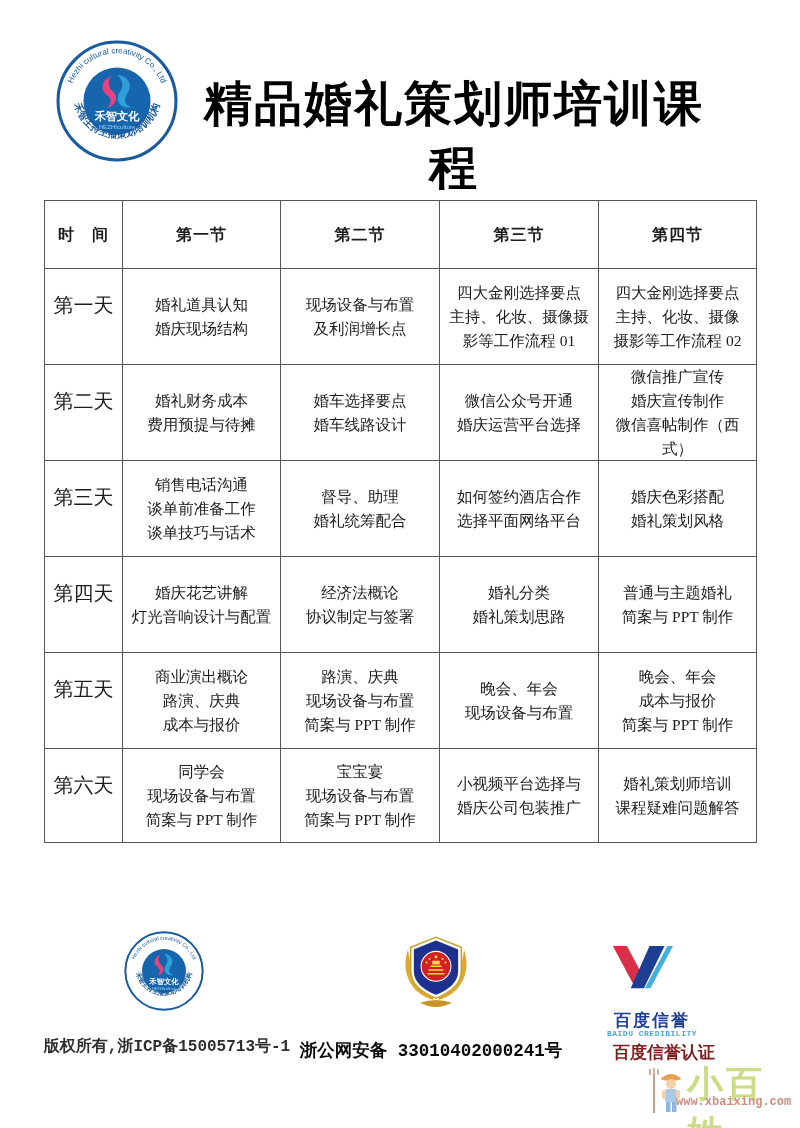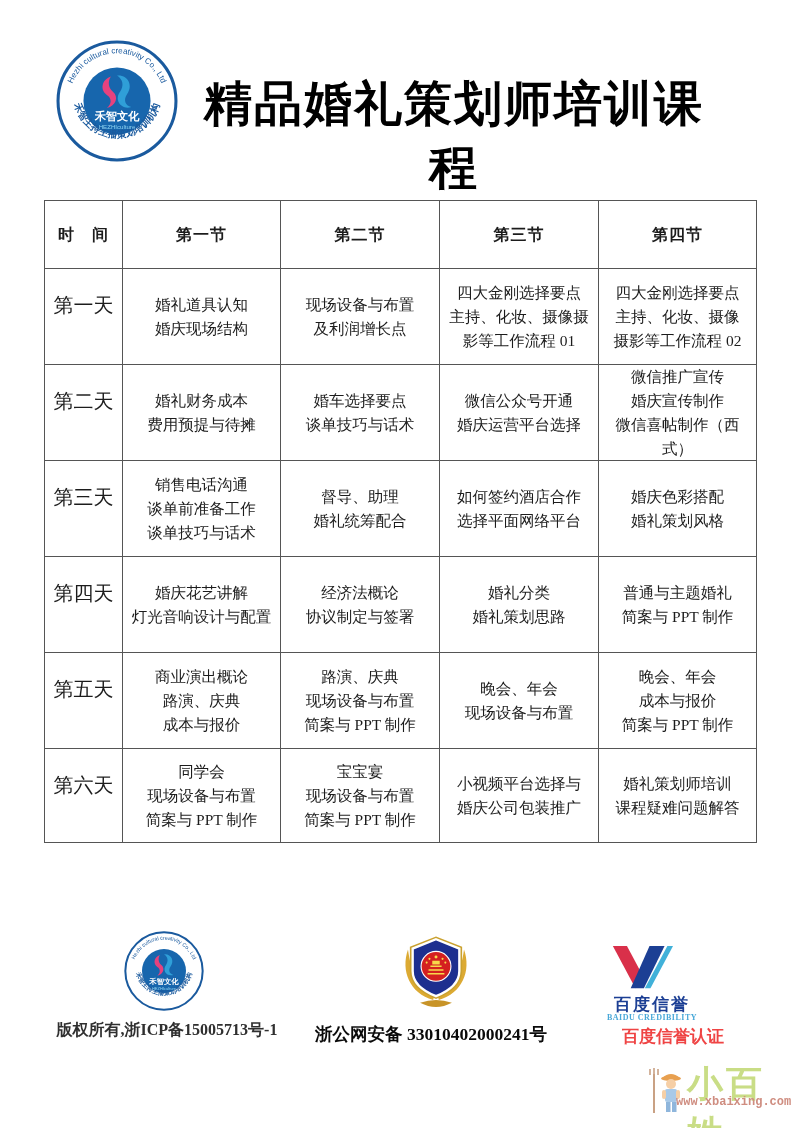--- a/index.html
+++ b/index.html
@@ -25,42 +25,42 @@
   .cell {
     border-right:1px solid #555; border-bottom:1px solid #555;
     display:flex; align-items:center; justify-content:center;
     text-align:center; white-space:pre-line;
     font-size:15.5px; line-height:24px; color:#1c1c1c;
     padding:2px; box-sizing:border-box;
   }
   .cell.th { font-size:16px; font-weight:600; letter-spacing:1px; }
   .cell.day { align-items:flex-start; padding-top:24px; font-size:20px; }
   
-  .sans { font-family:Liberation Serif, serif; }
+  .sans { font-family:Liberation Mono, monospace;margin-top:16px; }
   .copyright-text {
     position:absolute; left:42px; top:1020px; width:250px; text-align:center;
     font-size:16px; font-weight:600; color:#2f2f2f;
   }
   .police-badge { position:absolute; left:390px; top:929px; }
   .police-text {
     position:absolute; left:293px; top:1022px; width:276px; text-align:center;
     font-size:17.5px; font-weight:700; color:#0a0a0a;
   }
   .baidu-v { position:absolute; left:609px; top:944px; }
   .baidu-cn {
     position:absolute; left:593px; top:993px; width:118px; text-align:center;
     font-size:17px; font-weight:600; letter-spacing:2px; color:#1c3f94;
   }
   .baidu-en {
     position:absolute; left:593px; top:1013px; width:118px; text-align:center;
     font-size:8px; letter-spacing:0.5px; color:#49a8d8; font-weight:600;
   }
   .baidu-cert {
-    position:absolute; left:622px; top:1025px; width:128px; 
-    font-size:17px; font-weight:700; color:#ef4444;
+    position:absolute; left:600px; top:1025px; width:128px; text-align:center;
+    font-size:17px; font-weight:700; color:#7f1d1d;
   }
   
   .wm-farmer { position:absolute; left:648px; top:1066px; }
   .wm-name {
     position:absolute; left:687px; top:1060px; width:112px;
     font-size:36px; font-weight:900; letter-spacing:3px; color:#c9dd86;
   }
   .wm-url {
     position:absolute; left:676px; top:1095px; width:114px;
     font-family:"Liberation Mono","DejaVu Sans Mono",monospace;
@@ -111,21 +111,21 @@
 主持、化妆、摄像摄
 影等工作流程 01</div>
     <div class="cell">四大金刚选择要点
 主持、化妆、摄像
 摄影等工作流程 02</div>
 
     <div class="cell day">第二天</div>
     <div class="cell">婚礼财务成本
 费用预提与待摊</div>
     <div class="cell">婚车选择要点
-谈单技巧与话术</div>
+婚车线路设计</div>
     <div class="cell">微信公众号开通
 婚庆运营平台选择</div>
     <div class="cell">微信推广宣传
 婚庆宣传制作
 微信喜帖制作（西式）</div>
 
     <div class="cell day">第三天</div>
     <div class="cell">销售电话沟通
 谈单前准备工作
 谈单技巧与话术</div>

